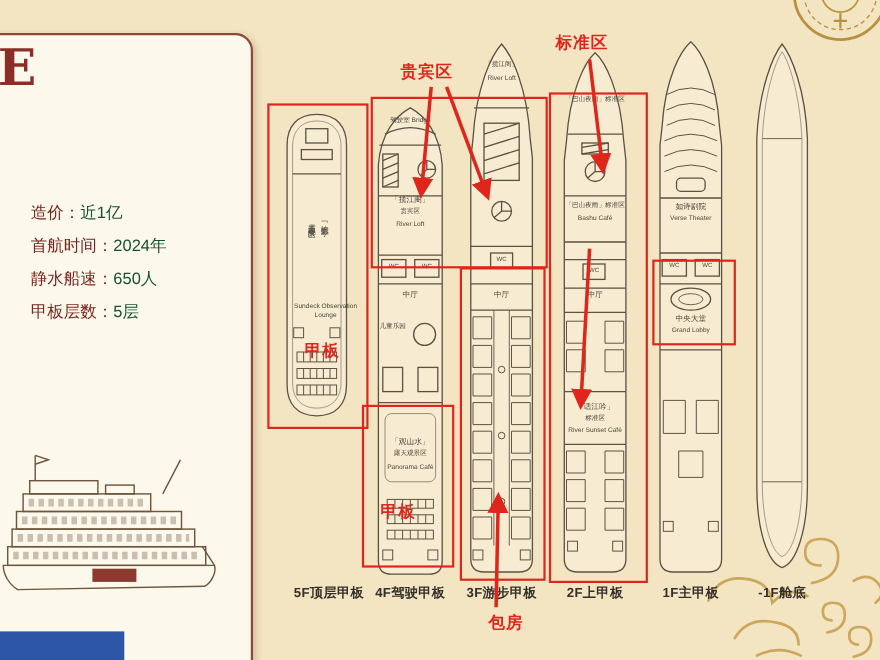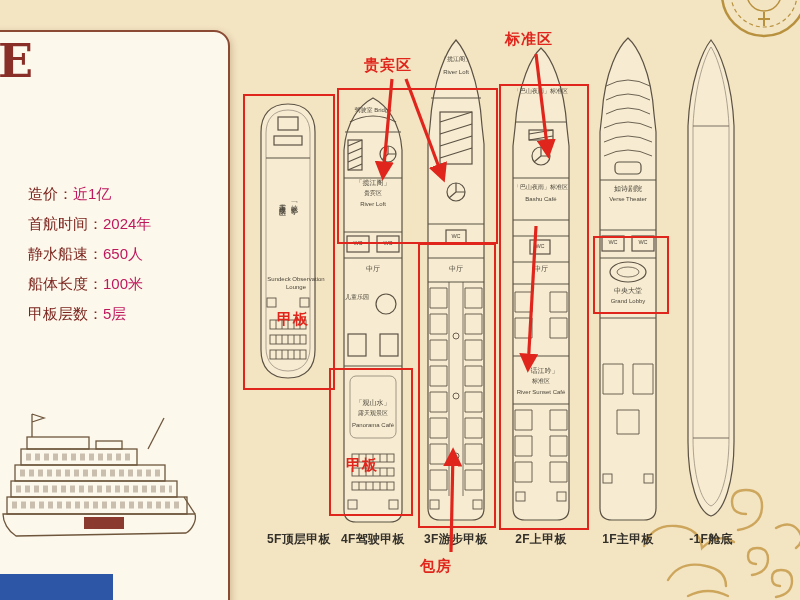--- a/index.html
+++ b/index.html
@@ -10,21 +10,21 @@
   .deck>svg{position:absolute;left:0;top:0}
   .dl{position:absolute;left:0;width:100%;text-align:center;font-size:6px;
       color:#4c463c;line-height:1.3;z-index:12}
   .caption{position:absolute;top:531px;text-align:center;font-size:12px;
       font-weight:700;color:#33302a;z-index:12;letter-spacing:.3px}
   .redbox{position:absolute;border:2.6px solid #e0251c;z-index:40;pointer-events:none}
   .redlabel{position:absolute;color:#e0251c;font-size:15px;font-weight:700;
       z-index:45;letter-spacing:1px}
   .spec-row{font-size:15px;line-height:20px;margin-bottom:10px;white-space:nowrap}
   .spec-label{font-weight:400;color:#7a241d}
-  .spec-value{color:#be185d}
+  .spec-value{color:#14532d}
   .vcols{writing-mode:vertical-rl;letter-spacing:1.5px;font-size:7px;color:#4c463c}
   .vcols span{display:block;line-height:1.7}
   .card{position:absolute;left:-62px;top:30px;width:288px;height:610px;z-index:5;
       background:#fdf8ec;border:2px solid #8a4a33;border-radius:0 16px 0 0;
       box-shadow:2px 2px 6px rgba(120,80,40,.25)}
   .letterE{position:absolute;left:58px;top:2px;font-family:"DejaVu Serif","Liberation Serif",serif;
       font-size:46px;font-weight:bold;color:#8a2f28}
   svg{display:block}
 </style>
 </head>
@@ -57,23 +57,20 @@
     <div class="spec-row">
       <span class="spec-label">造价：</span><span class="spec-value">近1亿</span>
     </div>
     <div class="spec-row">
       <span class="spec-label">首航时间：</span><span class="spec-value">2024年</span>
     </div>
     <div class="spec-row">
       <span class="spec-label">静水船速：</span><span class="spec-value">650人</span>
     </div>
     <div class="spec-row">
-      <span class="spec-label">船体长度：</span><span class="spec-value">100米</span>
-    </div>
-    <div class="spec-row">
       <span class="spec-label">甲板层数：</span><span class="spec-value">5层</span>
     </div>
   </div>
 
   <svg class="abs" style="left:58px;top:352px" width="212" height="178" viewBox="0 0 212 178">
     <g stroke="#6e563c" fill="none" stroke-width="1.3">
       <path d="M5 130 L197 130 C199 136 194 146 188 149 L18 152 C10 147 5 138 5 130 Z"></path>
       <rect x="9" y="113" width="180" height="17"></rect>
       <rect x="13" y="97" width="166" height="16"></rect>
       <rect x="17" y="81" width="150" height="16"></rect>
@@ -290,21 +287,21 @@
 <div class="redbox" style="left:337px;top:88px;width:157px;height:152px"></div>
 <div class="redbox" style="left:329px;top:368px;width:80px;height:144px"></div>
 <div class="redbox" style="left:418px;top:243px;width:74px;height:281px"></div>
 <div class="redbox" style="left:499px;top:84px;width:86px;height:442px"></div>
 <div class="redbox" style="left:593px;top:236px;width:72px;height:74px"></div>
 
 <div class="redlabel" style="left:364px;top:56px">贵宾区</div>
 <div class="redlabel" style="left:505px;top:30px">标准区</div>
 <div class="redlabel" style="left:277px;top:310px">甲板</div>
 <div class="redlabel" style="left:346px;top:456px">甲板</div>
-<div class="redlabel" style="left:420px;top:557px">包房</div>
+<div class="redlabel" style="left:444px;top:557px">包房</div>
 
 <svg class="abs" style="left:0;top:0;z-index:50;pointer-events:none" width="800" height="600" viewBox="0 0 800 600">
   <defs>
     <marker id="ah" markerWidth="6" markerHeight="6" refX="4.5" refY="3" orient="auto">
       <path d="M0 0 L6 3 L0 6 Z" fill="#e0251c"></path>
     </marker>
   </defs>
   <g stroke="#e0251c" stroke-width="3.2" fill="none">
     <line x1="392" y1="79" x2="383" y2="176" marker-end="url(#ah)"></line>
     <line x1="406" y1="79" x2="443" y2="178" marker-end="url(#ah)"></line>

